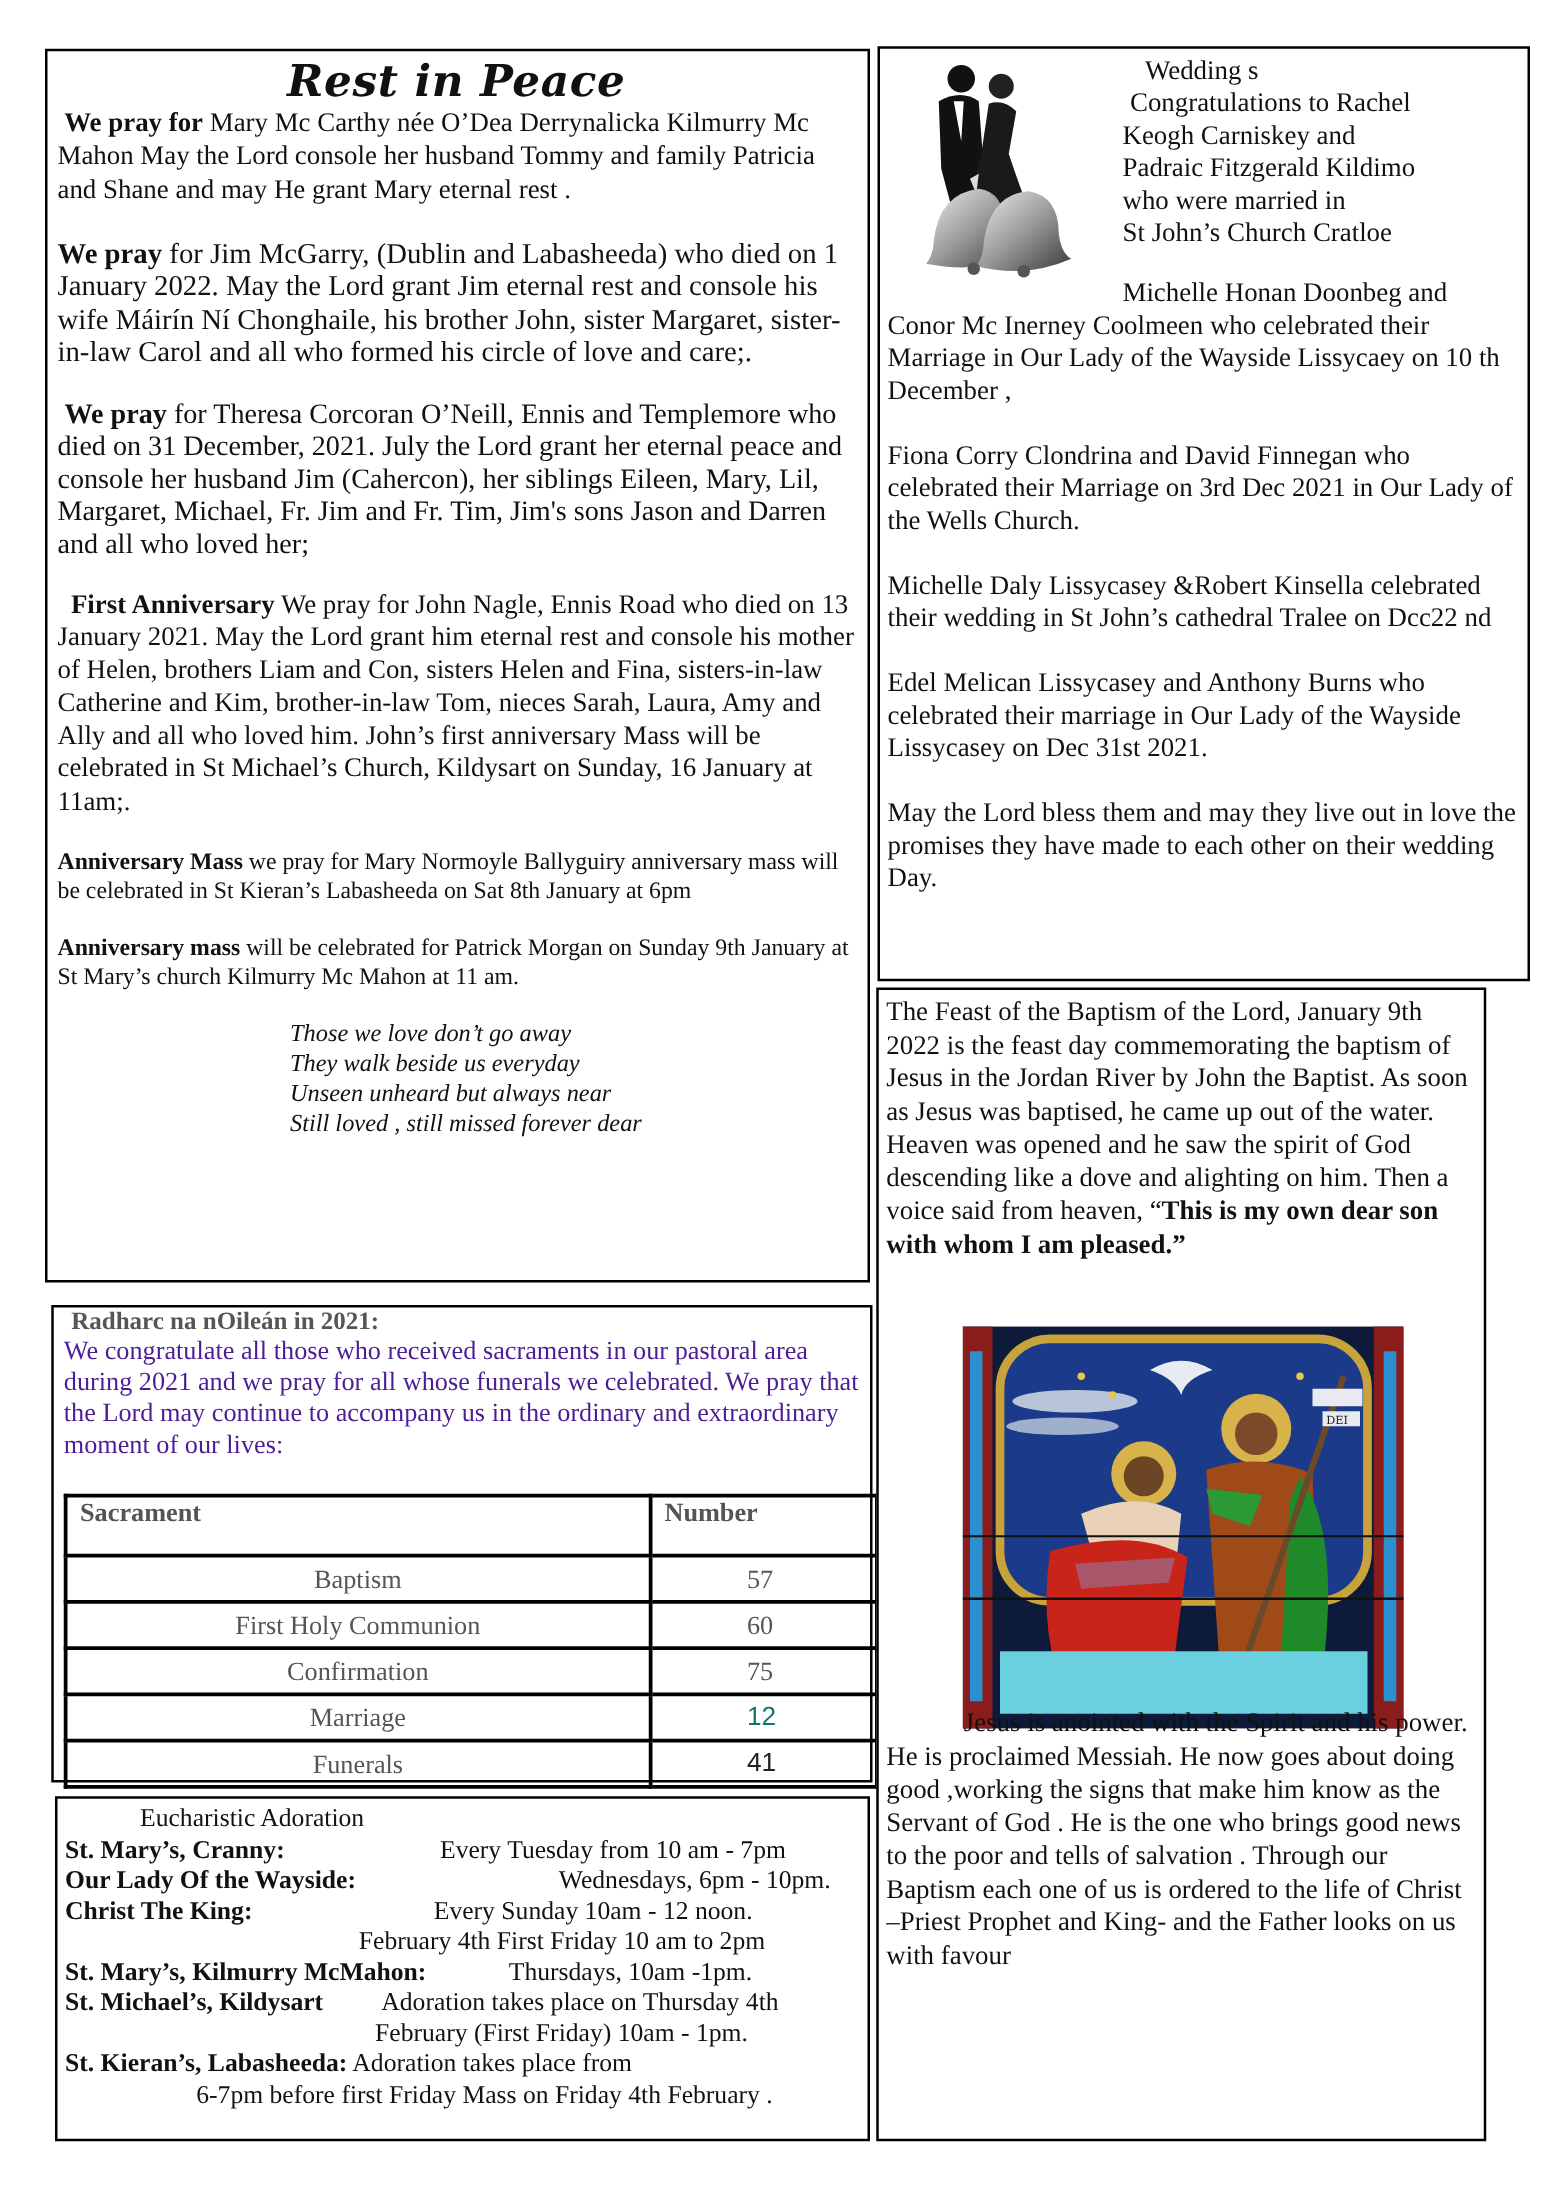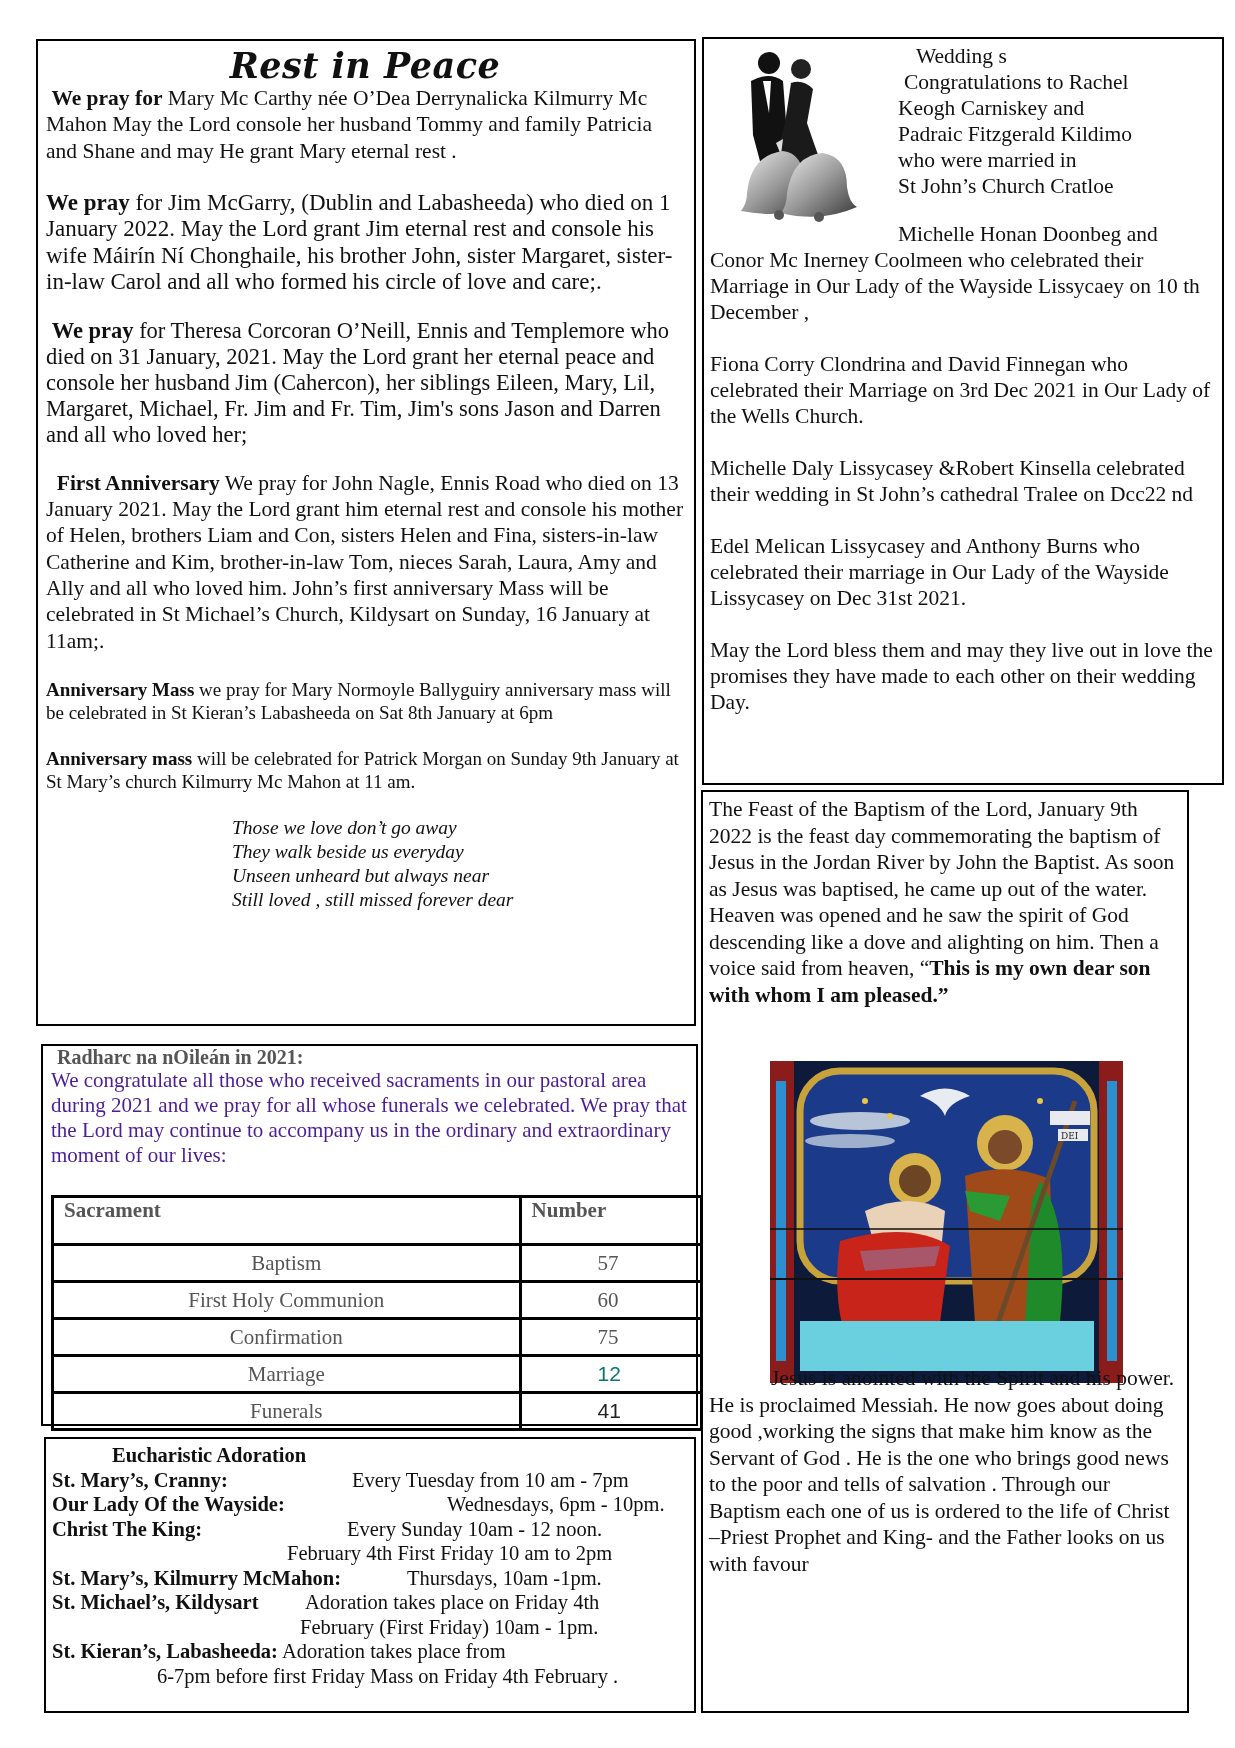--- a/index.html
+++ b/index.html
@@ -26,21 +26,21 @@
   #sac-table { position: absolute; left: 8px; top: 149px; width: 652px; border-collapse: collapse; }
   #sac-table td, #sac-table th { border: 3px solid #000; font-size: 21px; color: #555; font-weight: normal; }
   #sac-table th { text-align: left; font-weight: bold; height: 48px; vertical-align: top; padding: 0 0 0 10px; }
   #sac-table td { height: 37px; text-align: center; line-height: 28px; padding: 0; }
   #sac-table td.num { text-align: left; padding-left: 76px; }
   #sac-table .c1 { width: 470px; }
   #sac-table .c2 { width: 182px; }
 
   
   #adoration { left: 44px; top: 1437px; width: 652px; height: 276px; padding: 4px 6px 0 6px; font-size: 20.5px; line-height: 24.5px; }
-  #adoration .ttl { font-weight: bold; margin-left: 60px; }
+  #adoration .ttl { font-weight: normal; margin-left: 60px; }
   #adoration .row { white-space: nowrap; }
   #adoration .row b { font-weight: bold; }
   .abs { display: inline-block; }
 
   
   #weddings { left: 702px; top: 37px; width: 522px; height: 748px; padding: 4px 6px 0 6px; }
   #wedding-art { position: absolute; left: 17px; top: 4px; width: 140px; height: 190px; }
   #weddings .intro { margin-left: 188px; font-size: 21.5px; line-height: 26px; }
   #weddings .p { font-size: 21.5px; line-height: 26px; }
 
@@ -53,21 +53,21 @@
 </head>
 <body>
 
 <section id="rip" class="box">
   <div class="title">Rest in Peace</div>
 
   <div class="p">&nbsp;<b>We pray  for</b><span>  Mary Mc Carthy née O’Dea Derrynalicka Kilmurry Mc Mahon  May the Lord console her husband Tommy and family Patricia and Shane  and may He grant Mary eternal rest .</span></div>
   <div class="gap"></div>
   <div class="p" style="font-size:23px;line-height:26.5px;"><b>We pray</b><span> for Jim McGarry, (Dublin and Labasheeda) who died on 1 January 2022. May the Lord grant Jim eternal rest and console his wife Máirín Ní Chonghaile, his brother John, sister Margaret, sister-in-law Carol and all who formed his circle of love and care;.</span></div>
   <div class="gap" style="height:22px"></div>
-  <div class="p" style="font-size:22.5px;line-height:26px;">&nbsp;<b>We pray</b><span> for Theresa Corcoran O’Neill, Ennis and Templemore who died on 31 January, 2021. May the Lord grant her eternal peace and console her husband Jim (Cahercon), her siblings Eileen, Mary, Lil, Margaret, Michael, Fr. Jim and Fr. Tim, Jim's sons Jason and Darren and all who loved her;</span></div>
+  <div class="p" style="font-size:22.5px;line-height:26px;">&nbsp;<b>We pray</b><span> for Theresa Corcoran O’Neill, Ennis and Templemore who died on 31 December, 2021. July the Lord grant her eternal peace and console her husband Jim (Cahercon), her siblings Eileen, Mary, Lil, Margaret, Michael, Fr. Jim and Fr. Tim, Jim's sons Jason and Darren and all who loved her;</span></div>
   <div class="gap" style="height:22px"></div>
   <div class="p" style="font-size:21.5px;line-height:26.3px;">&nbsp;&nbsp;<b>First Anniversary</b><span> We pray for John Nagle, Ennis Road who died on 13 January 2021. May the Lord grant him eternal rest and console his mother of Helen, brothers Liam and Con, sisters Helen and Fina, sisters-in-law Catherine and Kim, brother-in-law Tom, nieces Sarah, Laura, Amy and Ally and all who loved him. John’s first anniversary Mass will be celebrated in St Michael’s Church, Kildysart on Sunday, 16 January at 11am;.</span></div>
   <div class="gap" style="height:24px"></div>
   <div class="p small"><b>Anniversary Mass</b><span> we pray for Mary Normoyle  Ballyguiry anniversary mass will be celebrated in St Kieran’s Labasheeda on Sat 8th January at 6pm</span></div>
   <div class="gap" style="height:22px"></div>
   <div class="p small"><b>Anniversary mass</b><span> will be celebrated for Patrick Morgan on Sunday 9th January at St Mary’s church Kilmurry Mc Mahon at 11 am.</span></div>
 
   <div class="poem">
     <div>Those we love don’t go away</div>
     <div>They walk beside us everyday</div>
@@ -109,21 +109,21 @@
     </table>
 </section>
 
 <section id="adoration" class="box">
   <div class="ttl">Eucharistic Adoration</div>
   <div class="row"><b class="abs" style="width:300px">St. Mary’s, Cranny:</b><span>Every  Tuesday  from 10 am - 7pm</span></div>
   <div class="row"><b class="abs" style="width:395px">Our Lady Of the Wayside:</b><span>Wednesdays,     6pm - 10pm.</span></div>
   <div class="row"><b class="abs" style="width:295px">Christ The King:</b><span>Every Sunday   10am - 12 noon.</span></div>
   <div class="row"><b class="abs" style="width:235px"></b><span>February  4th  First Friday 10 am to 2pm</span></div>
   <div class="row"><b class="abs" style="width:355px">St. Mary’s, Kilmurry McMahon:</b><span>Thursdays, 10am -1pm.</span></div>
-  <div class="row"><b class="abs" style="width:253px">St. Michael’s, Kildysart</b><span>Adoration takes place on Friday  4th</span></div>
+  <div class="row"><b class="abs" style="width:253px">St. Michael’s, Kildysart</b><span>Adoration takes place on Thursday  4th</span></div>
   <div class="row"><b class="abs" style="width:248px"></b><span>February  (First Friday)   10am - 1pm.</span></div>
   <div class="row"><b>St. Kieran’s, Labasheeda:</b> <span>Adoration takes place  from</span></div>
   <div class="row"><b class="abs" style="width:105px"></b><span>6-7pm before first Friday Mass on Friday 4th February  .</span></div>
 </section>
 
 <section id="weddings" class="box">
   <div id="wedding-art">
     <svg width="140" height="190" viewBox="0 0 140 190">
       <defs>
         <linearGradient id="bellg" x1="0" y1="0" x2="1" y2="1">

